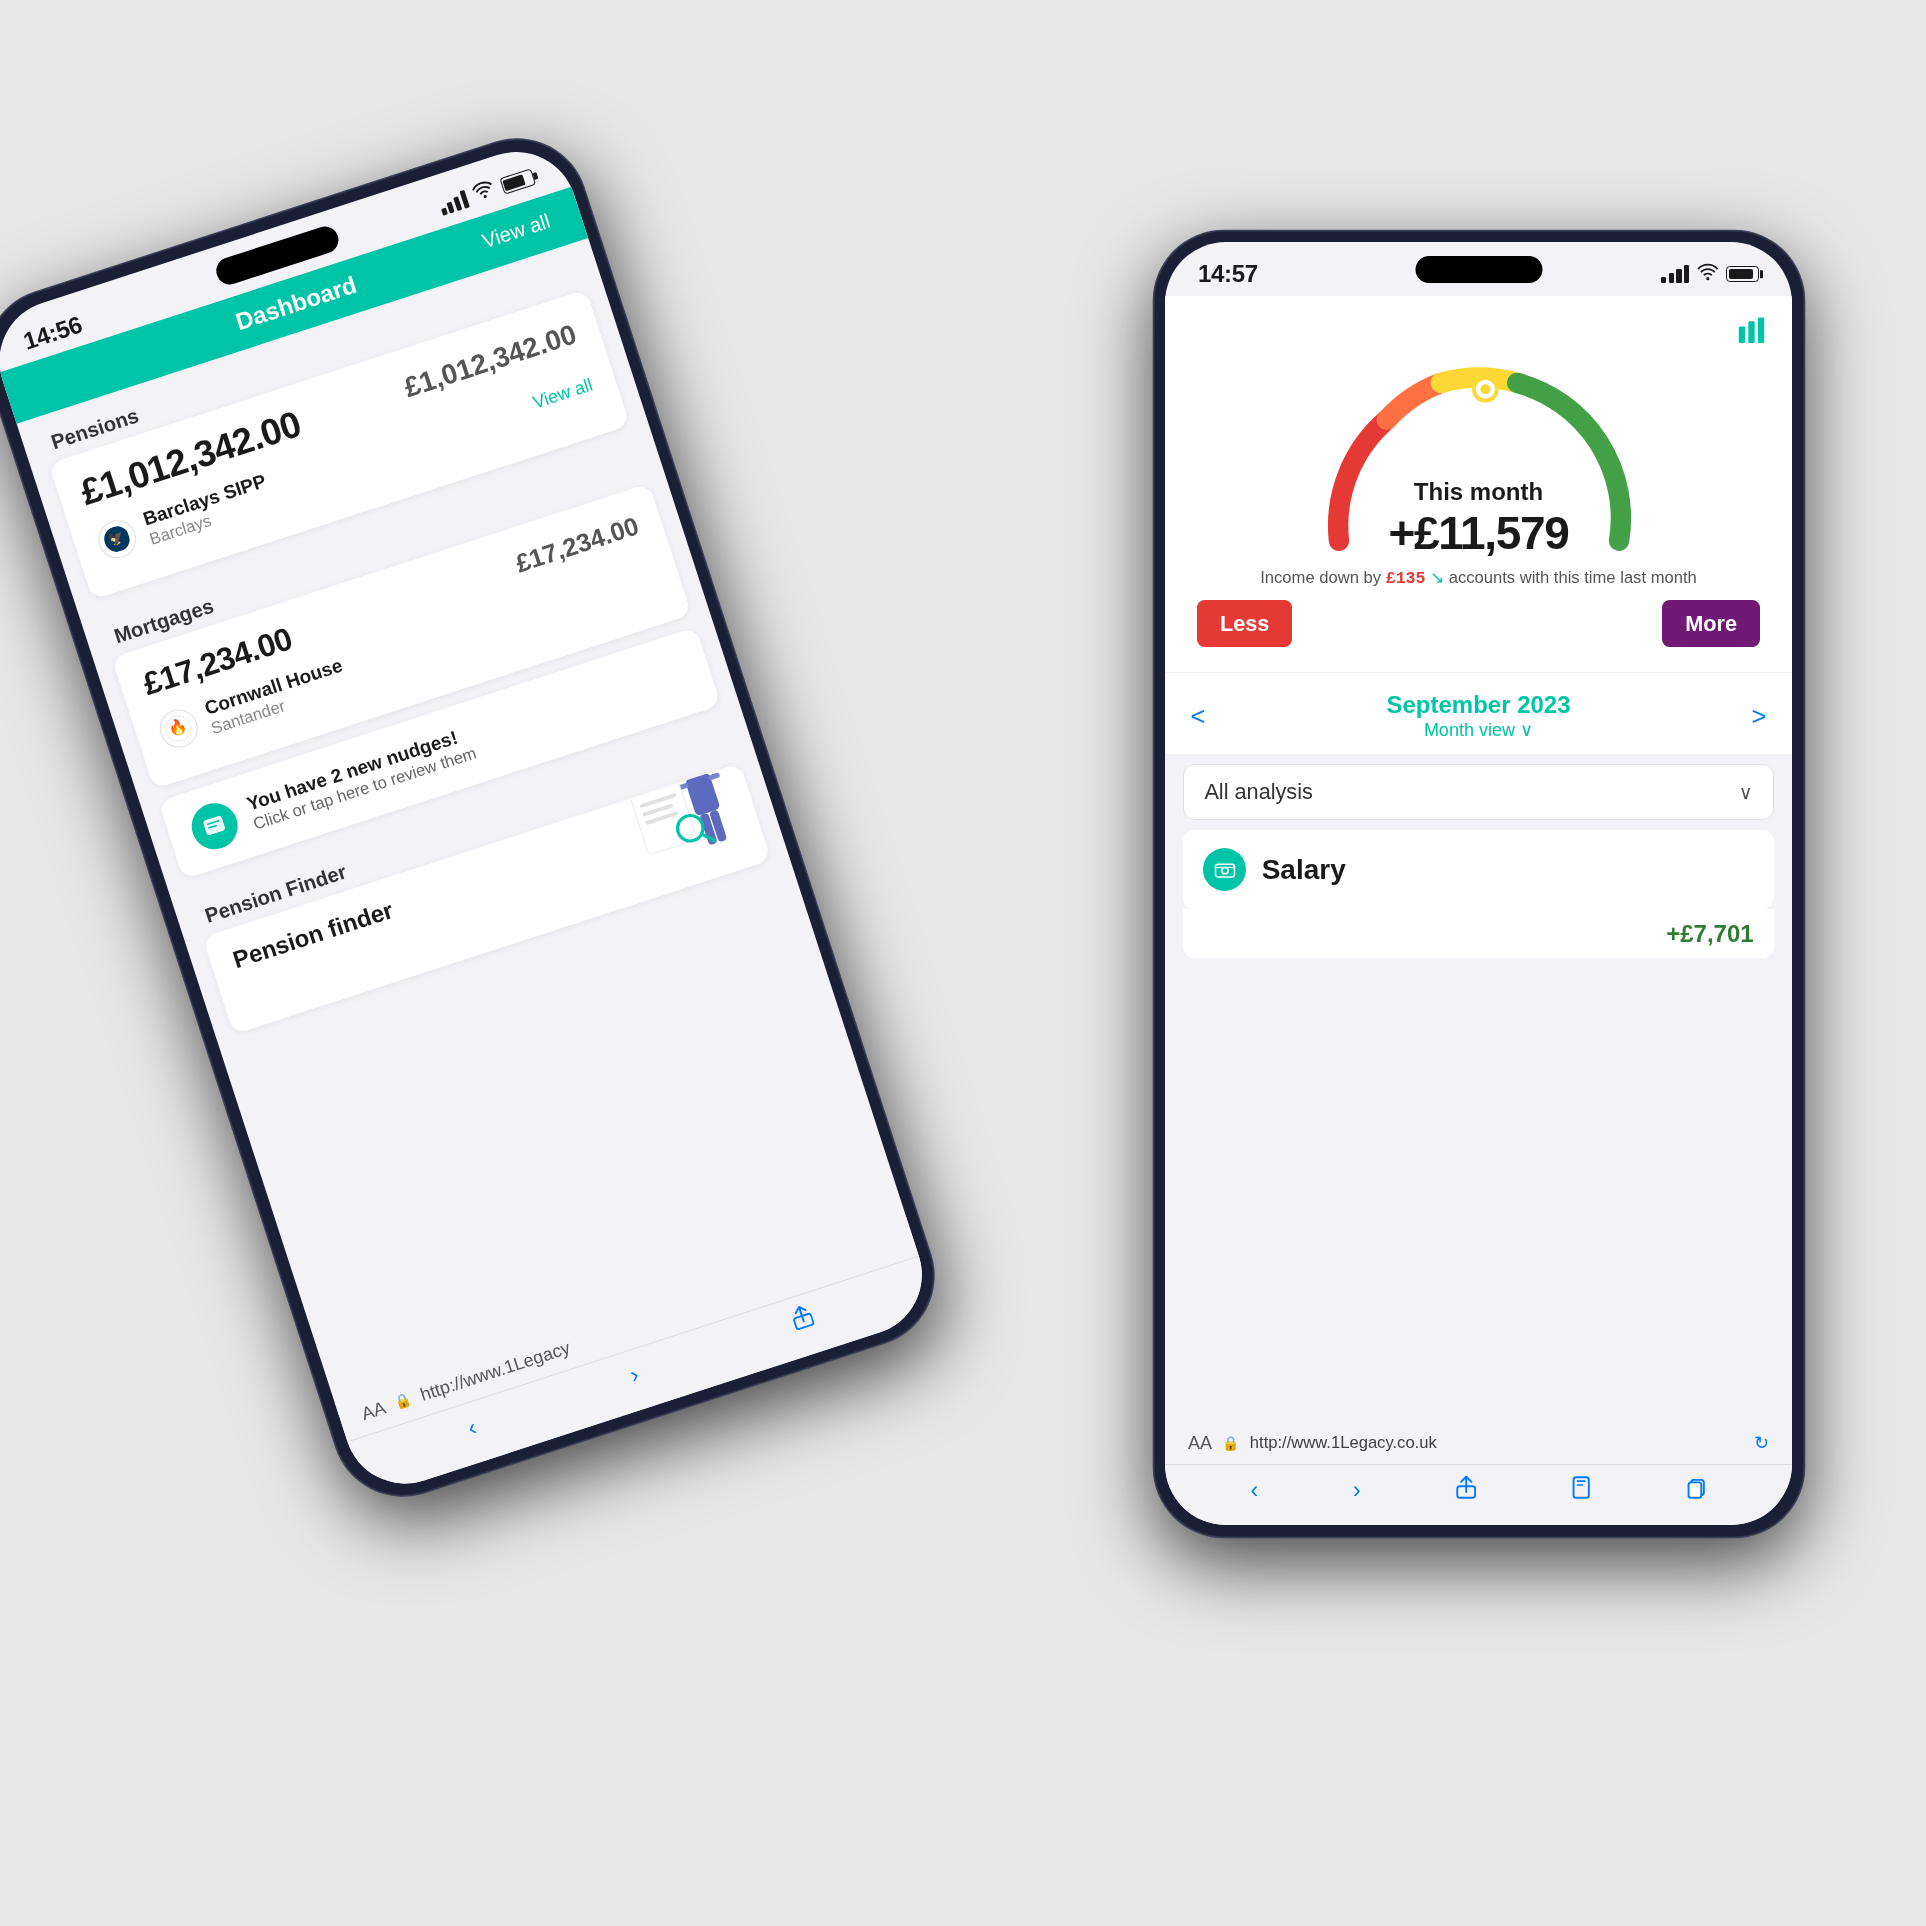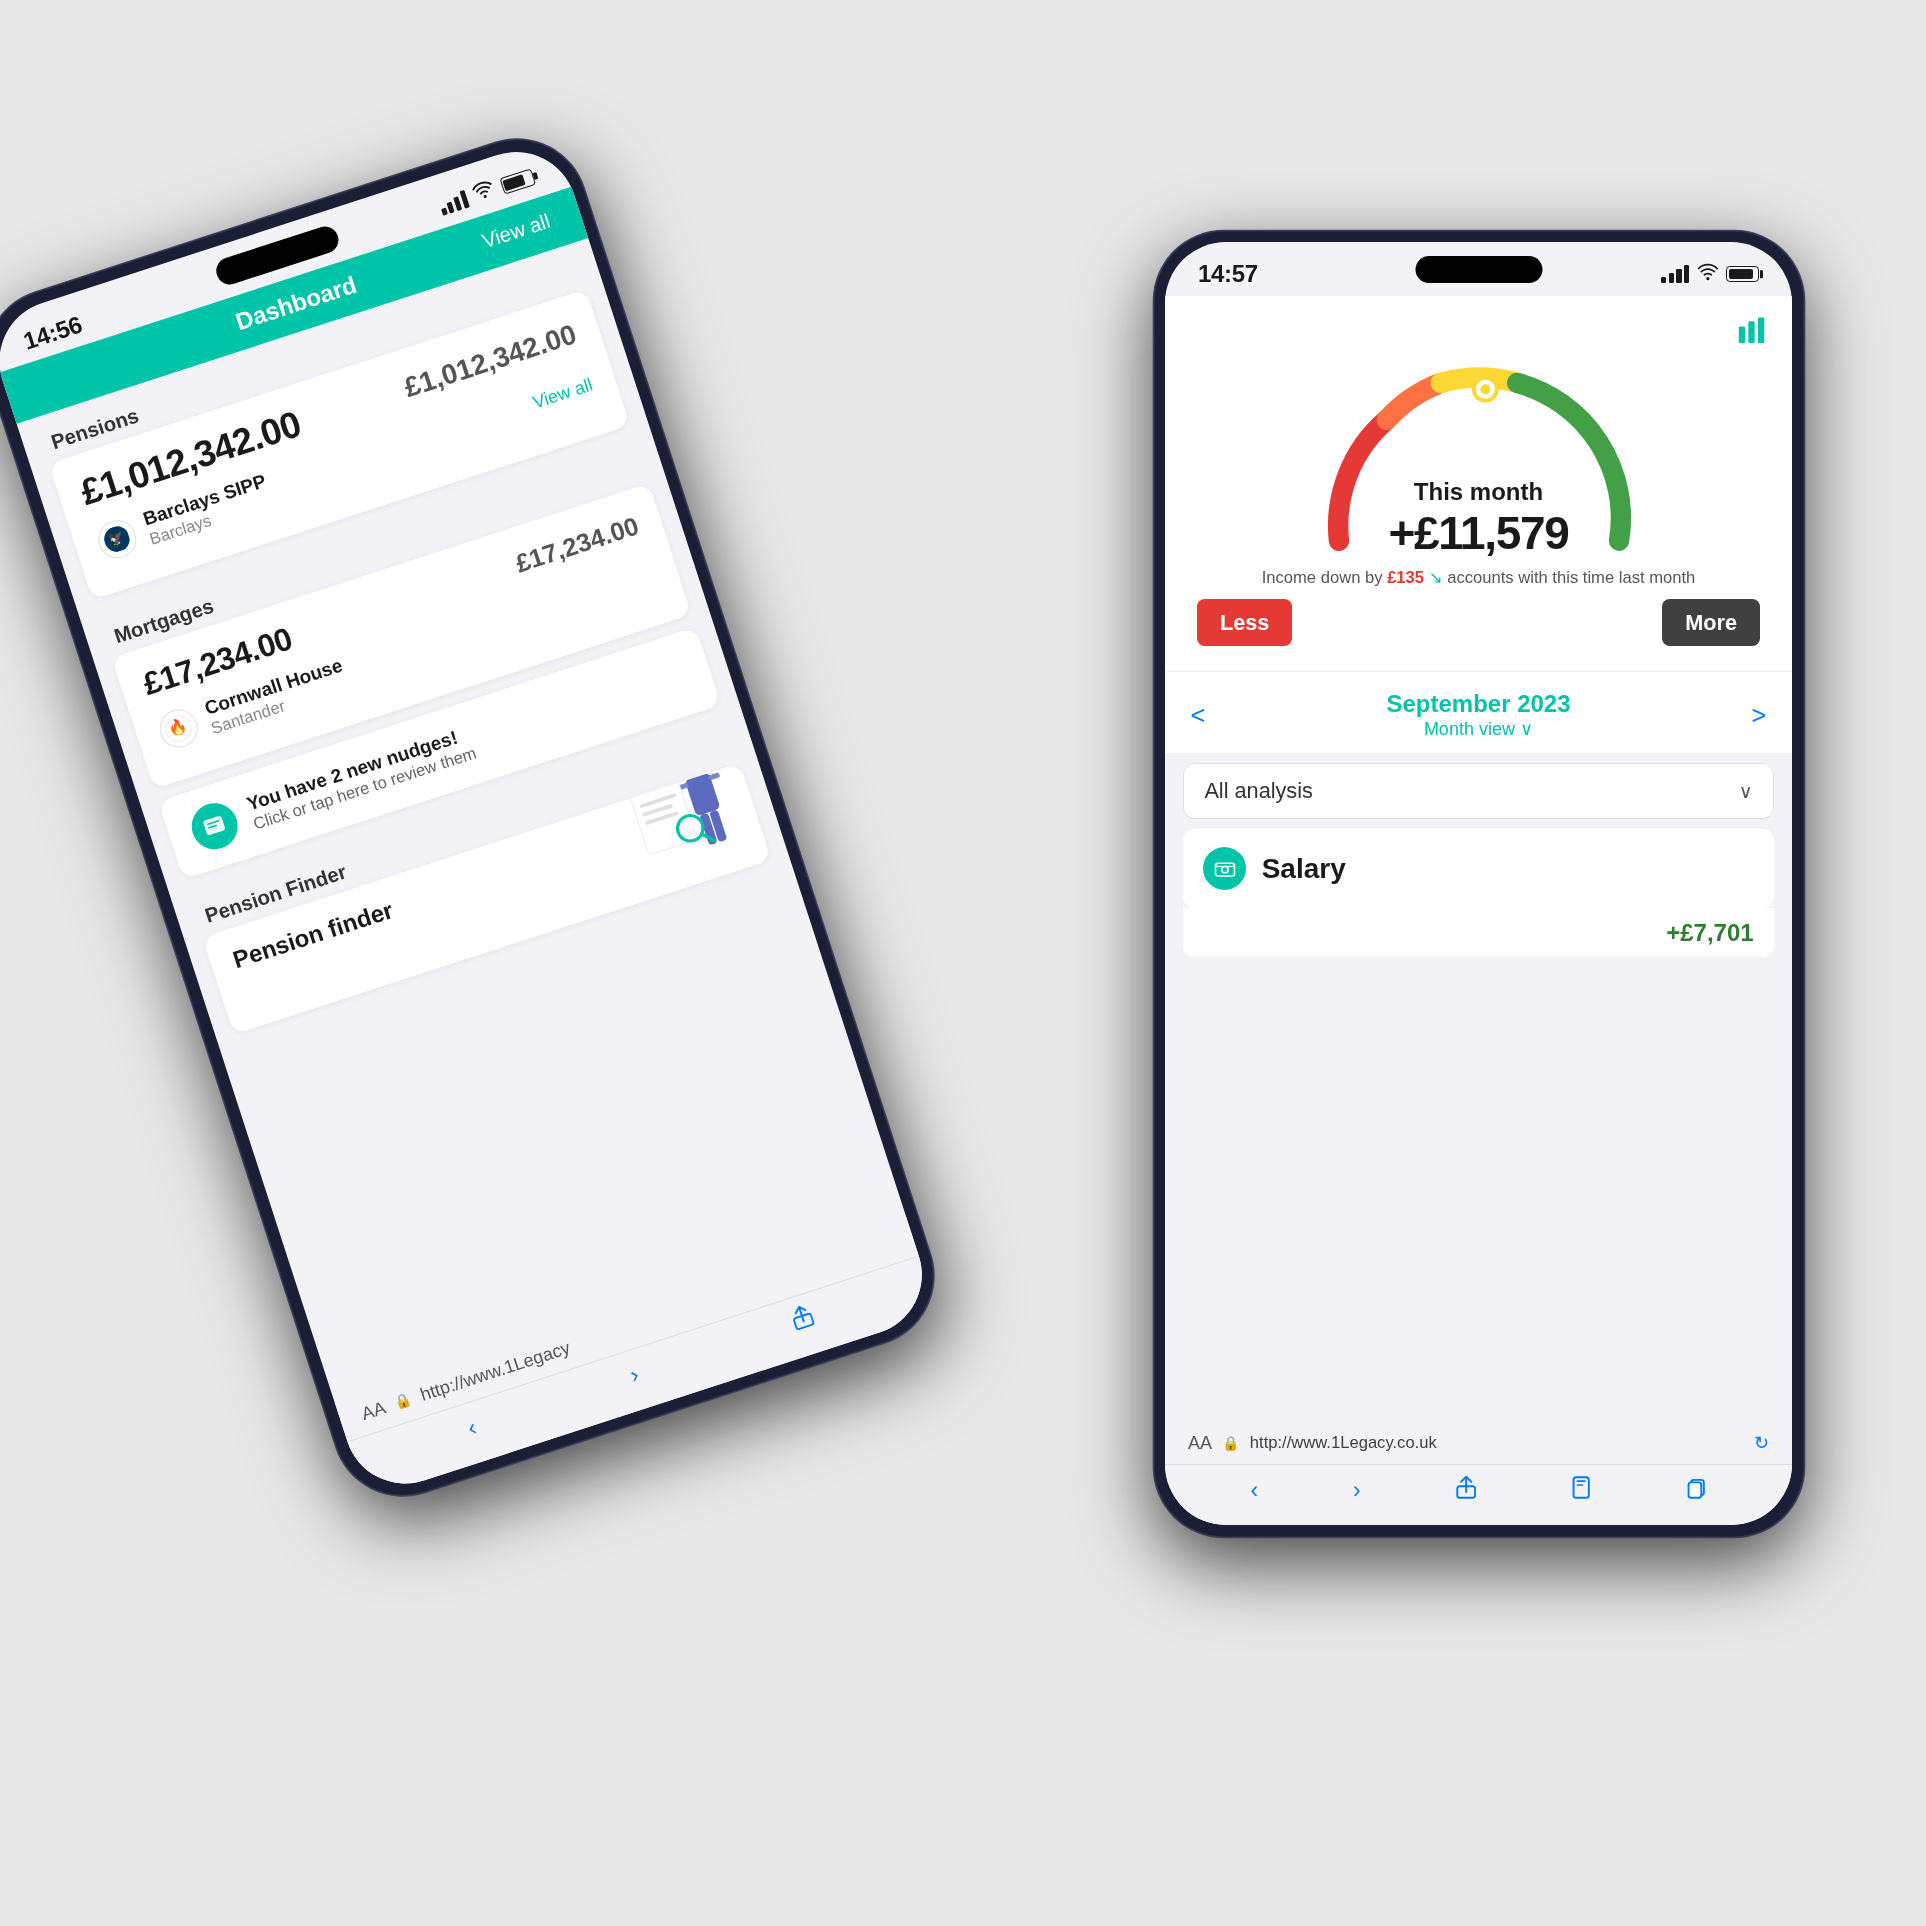--- a/index.html
+++ b/index.html
@@ -378,20 +378,21 @@
       font-size: 16.6px;
       color: #555;
       text-align: center;
       padding: 0 38px;
       line-height: 1.4;
     }
 
     .gauge-comparison .amount-down {
       color: #e53935;
       font-weight: 600;
+      font-family: Liberation Mono, monospace;
     }
 
     .gauge-comparison .arrow-down {
       color: #00c4a7;
     }
 
     .gauge-labels {
       display: flex;
       justify-content: space-between;
       width: 100%;
@@ -402,21 +403,21 @@
     .gauge-label-less {
       background: #e53935;
       color: white;
       padding: 10.2px 23px;
       border-radius: 7.6px;
       font-size: 21.7px;
       font-weight: 700;
     }
 
     .gauge-label-more {
-      background: #404040;
+      background: #701a75;
       color: white;
       padding: 10.2px 23px;
       border-radius: 7.6px;
       font-size: 21.7px;
       font-weight: 700;
     }
 
     
     .date-nav {
       background: white;

